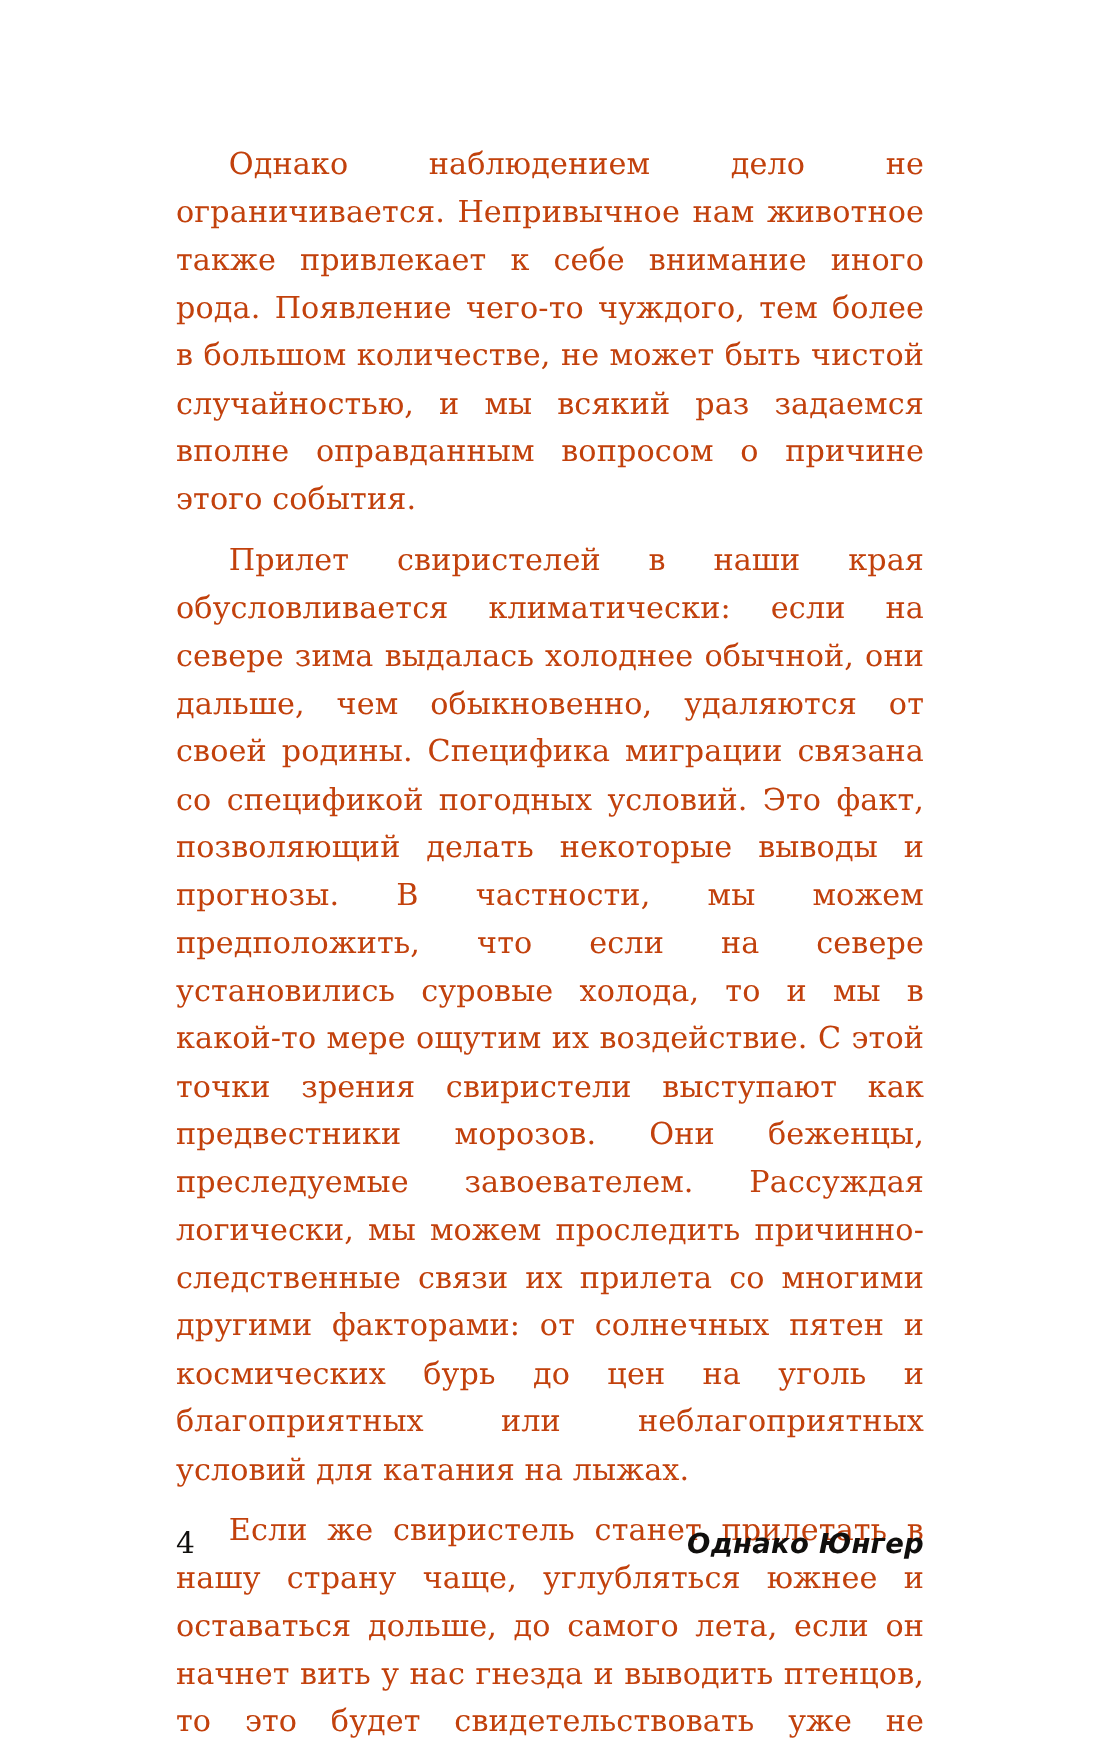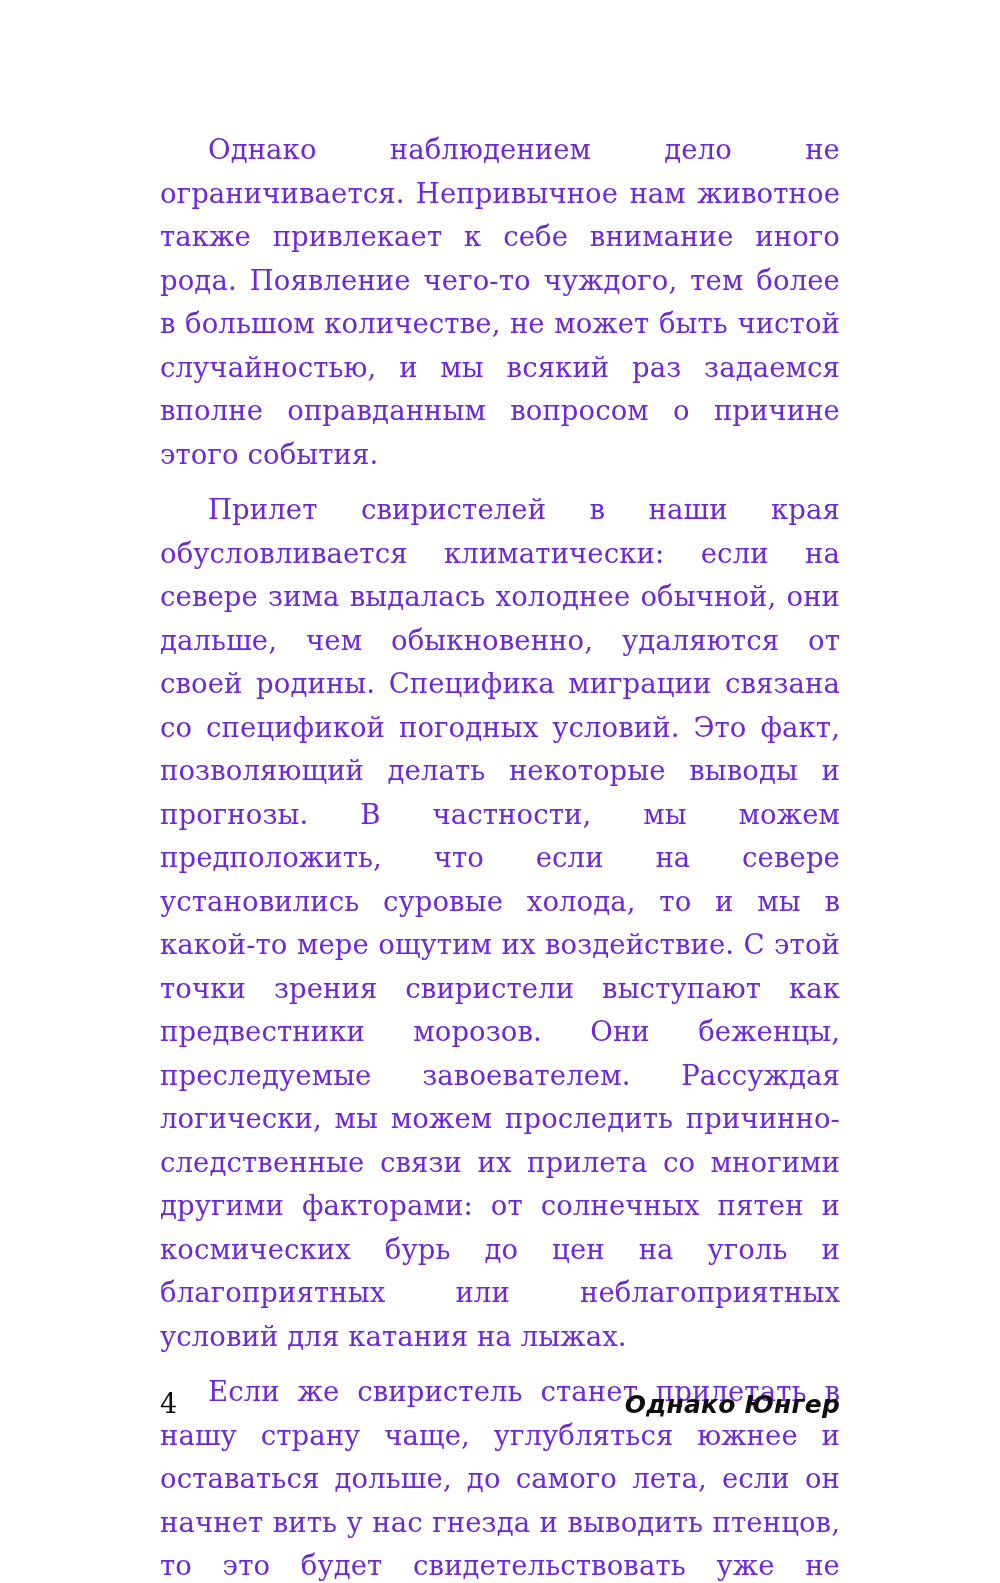--- a/index.html
+++ b/index.html
@@ -19,21 +19,21 @@
     position: absolute;
     left: 160px;
     top: 128px;
     width: 680px;
   }
   .para {
     margin: 0;
     font-family: "DejaVu Serif", "Liberation Serif", serif;
     font-size: 27.5px;
     line-height: 43.5px;
-    color: #6d28d9;
+    color: #c2410c;
     text-align: justify;
     text-indent: 48px;
     letter-spacing: 0.1px;
     -webkit-hyphens: none;
     hyphens: none;
   }
   .para + .para {
     margin-top: 12px;
   }
   .footer {

